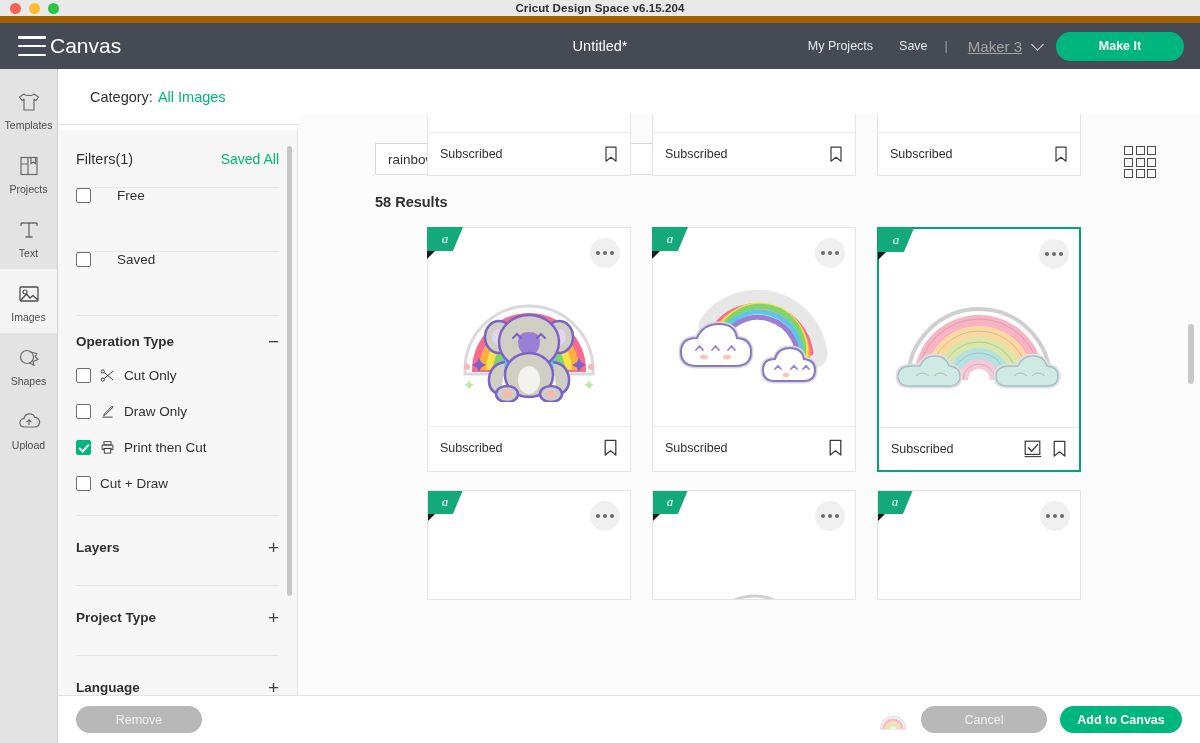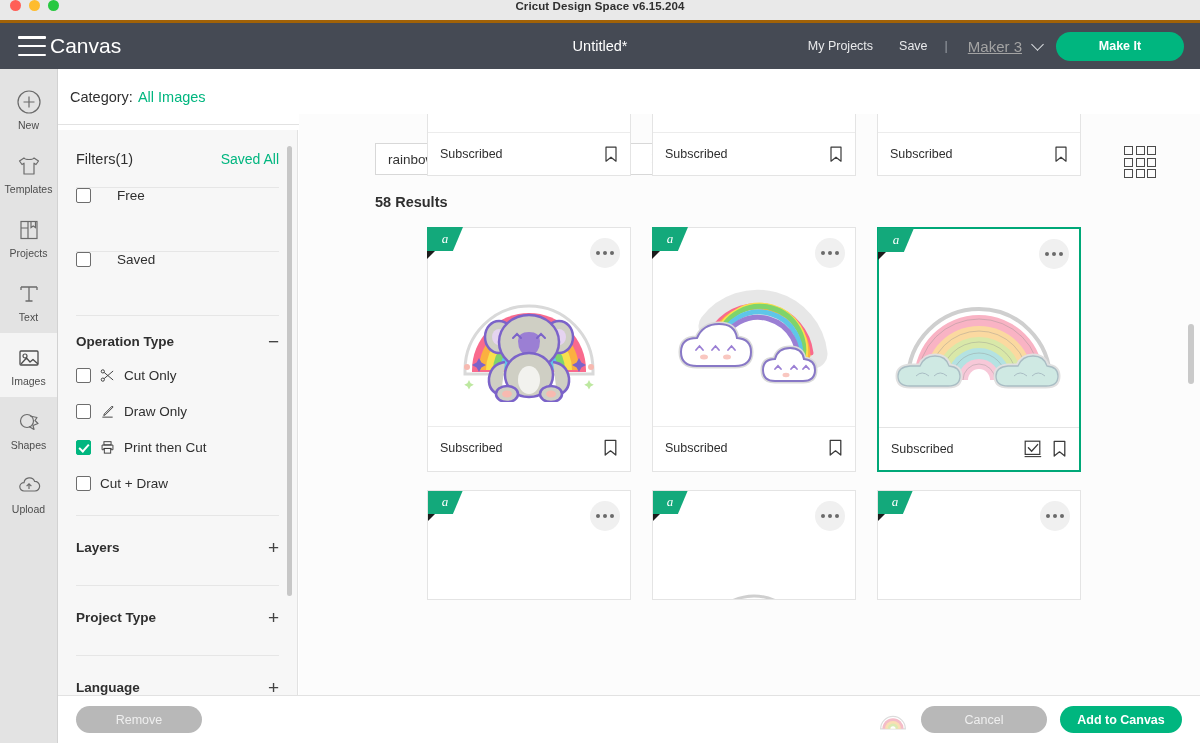--- a/index.html
+++ b/index.html
@@ -7,22 +7,22 @@
     width: 1200px; height: 743px;
     font-family: "Liberation Sans", sans-serif;
     background: #fff; overflow: hidden;
   }
   #app { position: relative; width: 1200px; height: 743px; overflow: hidden; }
 
   
   .titlebar {
     position: absolute; top: 0; left: 0; width: 1200px; height: 23px;
     background: #e9e9e9;
-    border-bottom: 3px solid #a16207;
-    display: flex; align-items: flex-start;
+    border-bottom: 7px solid #a16207;
+    display: flex; align-items: center;
   }
   .traffic { display: flex; gap: 8px; margin-left: 10px; }
   .dot { width: 11px; height: 11px; border-radius: 50%; }
   .dot.red { background: #ff5f57; }
   .dot.yellow { background: #febc2e; }
   .dot.green { background: #28c840; }
   .titlebar-title {
     position: absolute; left: 0; right: 0; text-align: center;
     font-size: 11.5px; font-weight: bold; color: #2f2f2f;
     letter-spacing: .1px;
@@ -69,21 +69,21 @@
     color: #5a5a5a;
   }
   .rail-item.active { background: #f4f4f4; }
   .rail-label { font-size: 10.5px; color: #4d4d4d; }
   .rail-ico { width: 28px; height: 28px; display: block; }
 
   
   .catbar {
     position: absolute; top: 69px; left: 58px; right: 0; height: 56px;
     background: #fff; border-bottom: 1px solid #e2e2e2;
-    display: flex; align-items: center; padding-left: 12px;
+    display: flex; align-items: center; padding-left: 32px;
   }
   .cat-lab { font-size: 14.5px; color: #2f2f2f; }
   .cat-val { font-size: 14.5px; color: #00b67f; margin-left: 5px; cursor: pointer; }
 
   
   .filters {
     position: absolute; top: 130px; left: 58px; width: 240px; bottom: 0;
     background: #f7f7f7; border-right: 1px solid #e2e2e2; overflow: hidden;
   }
   .filters-inner { padding: 0 18px; }
@@ -252,27 +252,20 @@
       <span class="hr-link">My Projects</span>
       <span class="hr-link">Save</span>
       <span class="hr-sep">|</span>
       <span class="machine">Maker 3</span>
       <span class="chev"></span>
       <button class="makeit">Make It</button>
     </div>
   </div>
 
   <div class="rail">
-    <div class="rail-item">
-      <svg class="rail-ico" viewBox="0 0 28 28">
-        <circle cx="14" cy="14" r="11" fill="none" stroke="#6b6b6b" stroke-width="1.2"></circle>
-        <path d="M14 8.5v11M8.5 14h11" stroke="#6b6b6b" stroke-width="1.2" fill="none"></path>
-      </svg>
-      <span class="rail-label">New</span>
-    </div>
     <div class="rail-item">
       <svg class="rail-ico" viewBox="0 0 28 28">
         <path d="M9 6 L4.5 9 L7 12.5 L9 11.2 V22 H19 V11.2 L21 12.5 L23.5 9 L19 6 C18 8 10 8 9 6 Z" fill="none" stroke="#6b6b6b" stroke-width="1.2" stroke-linejoin="round"></path>
       </svg>
       <span class="rail-label">Templates</span>
     </div>
     <div class="rail-item">
       <svg class="rail-ico" viewBox="0 0 28 28">
         <rect x="6" y="5.5" width="16" height="17" fill="none" stroke="#6b6b6b" stroke-width="1.2"></rect>
         <path d="M6 12h7M13 5.5v17M16 5.5v6l2.2-1.6L20.5 11.5v-6" fill="none" stroke="#6b6b6b" stroke-width="1.2"></path>

